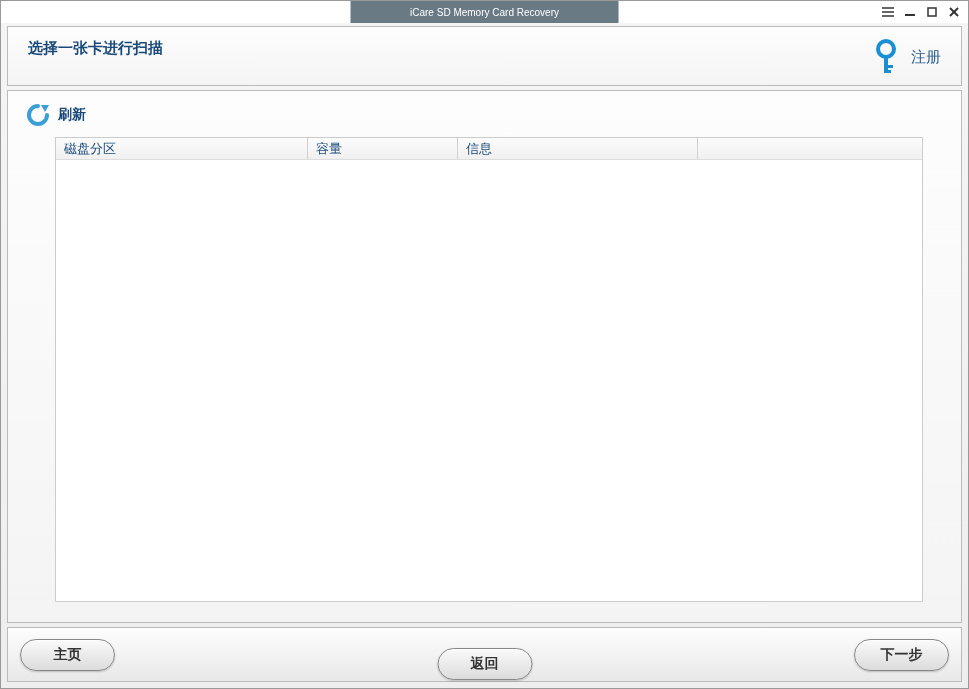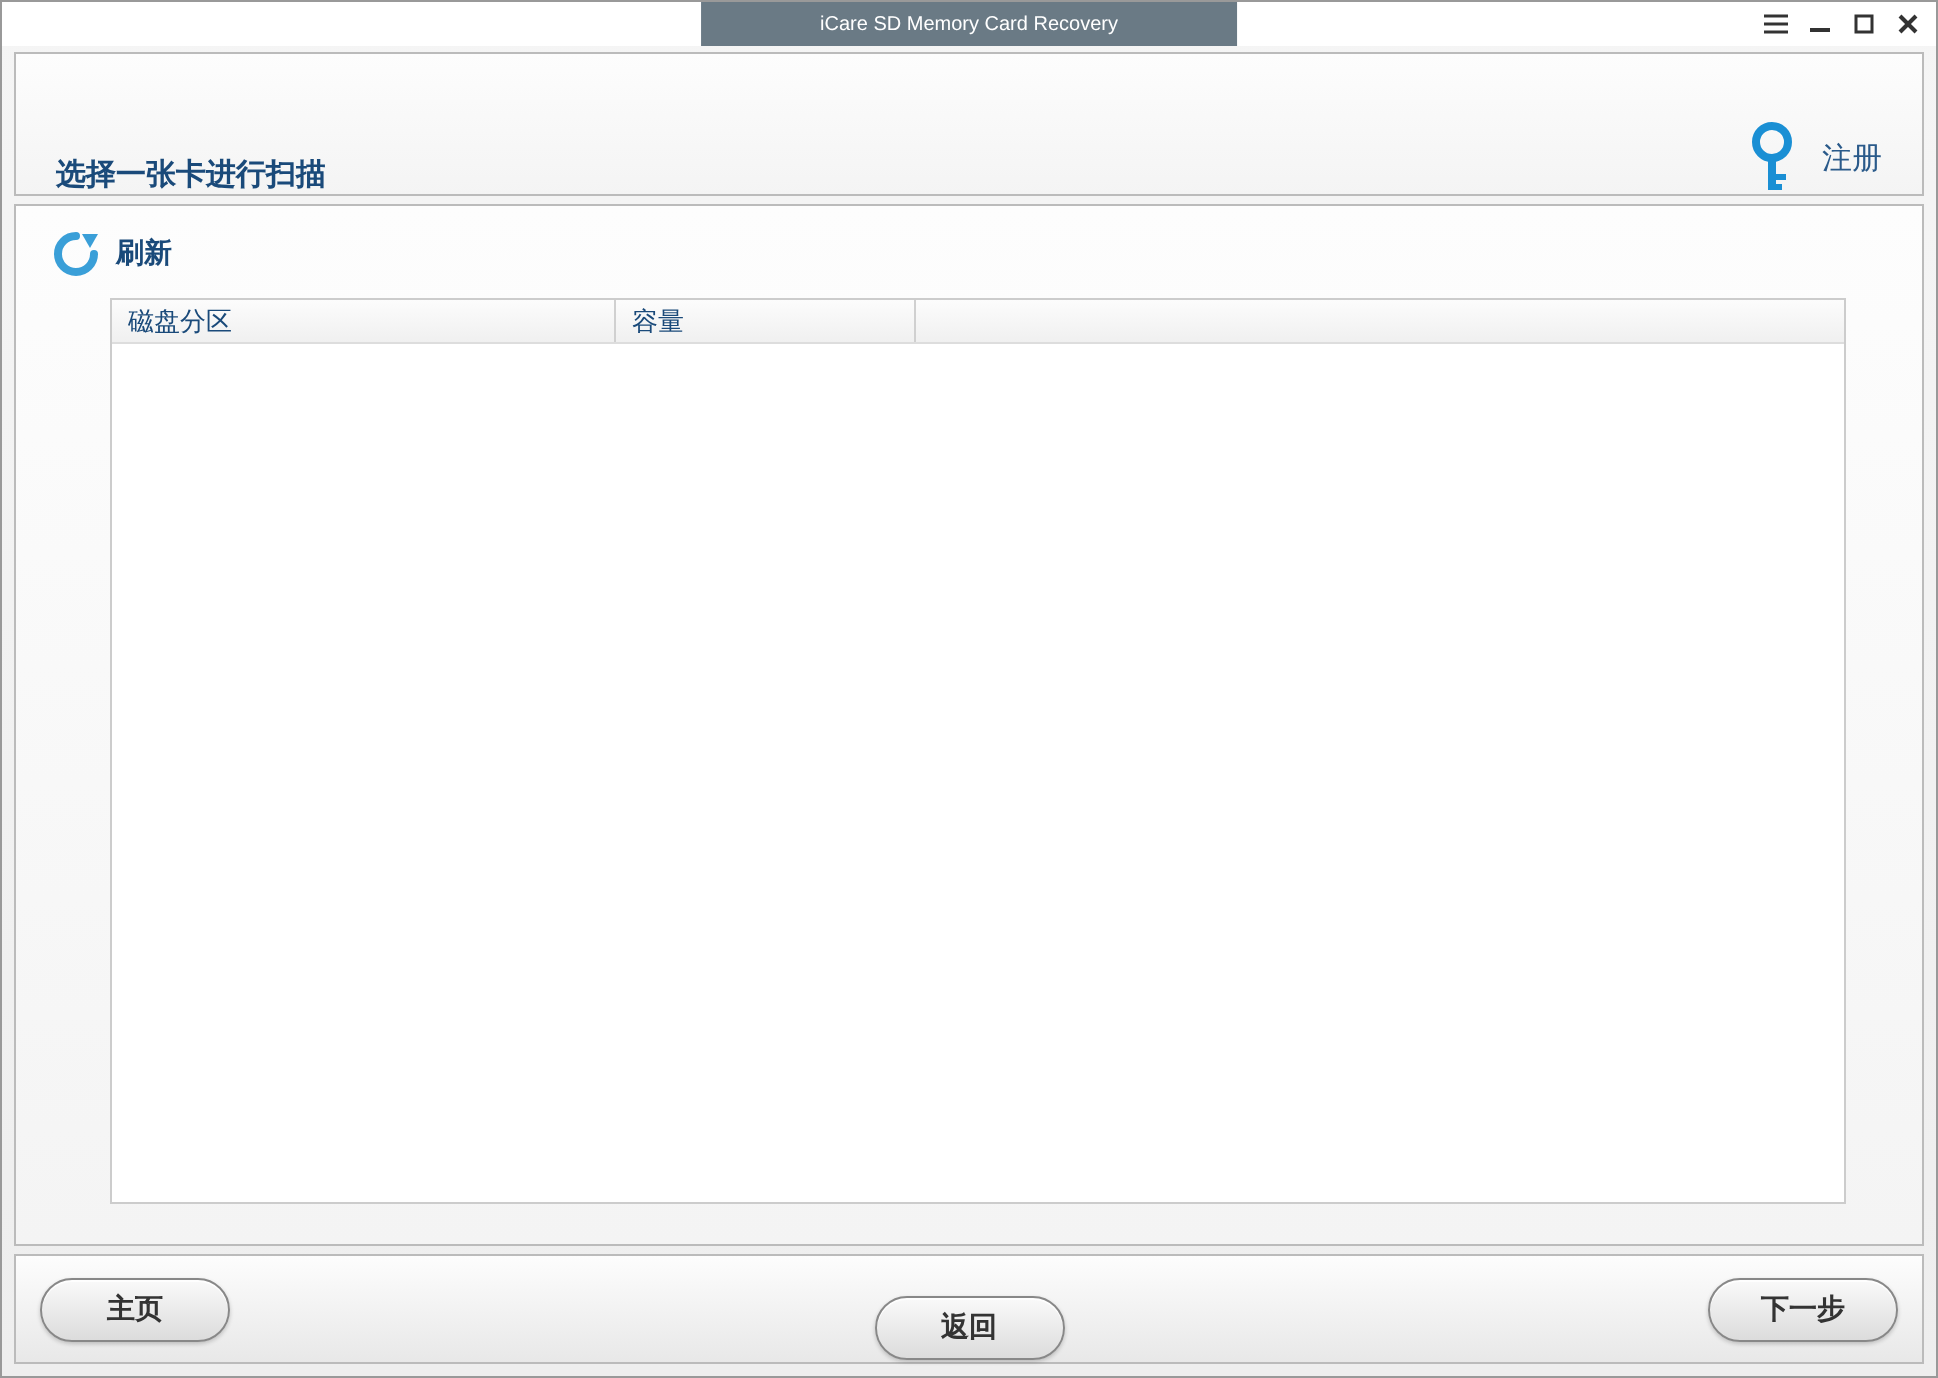--- a/index.html
+++ b/index.html
@@ -59,28 +59,28 @@
       height: 12px;
       display: flex;
       align-items: center;
       justify-content: center;
       font-size: 12px;
       color: #333;
       cursor: pointer;
     }
     
     .header-panel {
-      height: 72px;
+      height: 60px;
       background: linear-gradient(to bottom, #fdfdfd, #f4f4f4);
       border: 1px solid #bbb;
       margin: 3px 6px 0 6px;
       display: flex;
-      align-items: flex-end;
+      align-items: flex-start;
       justify-content: space-between;
-      padding: 0 20px;
+      padding: 12px 20px;
     }
     
     .header-title {
       color: #1a4a7a;
       font-size: 15px;
       font-weight: bold;
     }
     
     .register-section {
       display: flex;
@@ -264,20 +264,21 @@
           <polygon points="15,2 23,2 19,9" fill="#3a9fd8"></polygon>
         </svg>
       </span>
       <span class="refresh-text">刷新</span>
     </div>
 
     <div class="table-container">
       <div class="table-header">
         <div class="table-col col-1">磁盘分区</div>
         <div class="table-col col-2">容量</div>
+        <div class="table-col col-3">信息</div>
         <div class="table-col col-4"></div>
       </div>
       <div class="table-body"></div>
     </div>
   </div>
 
   <div class="footer-panel">
     <div class="footer-left">
       <button class="btn">主页</button>
     </div>

